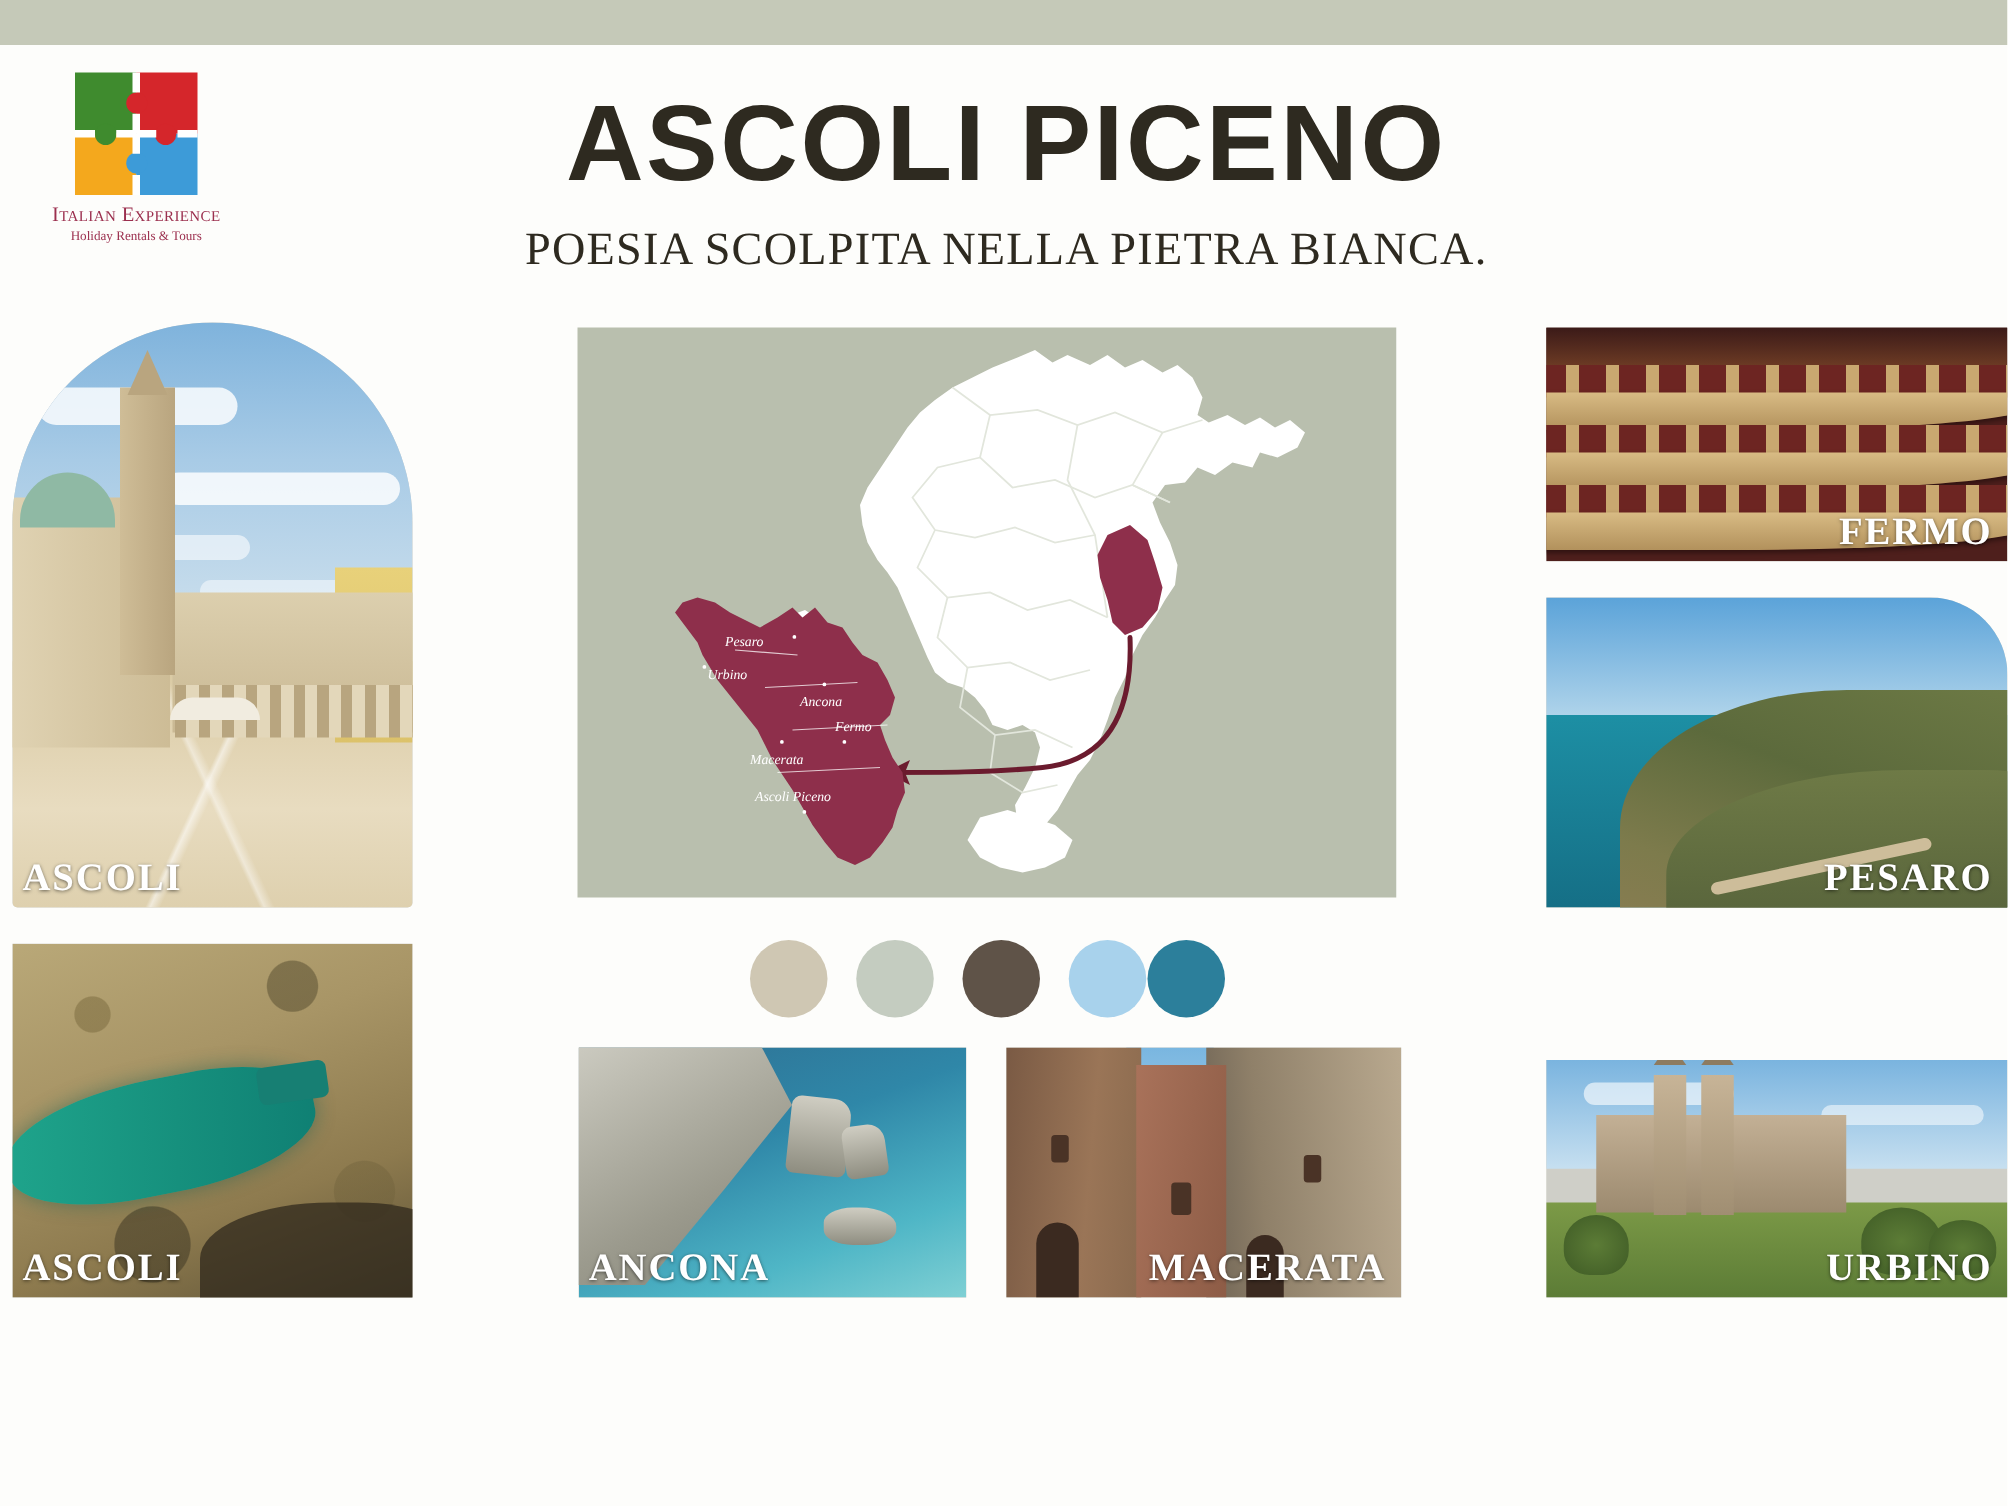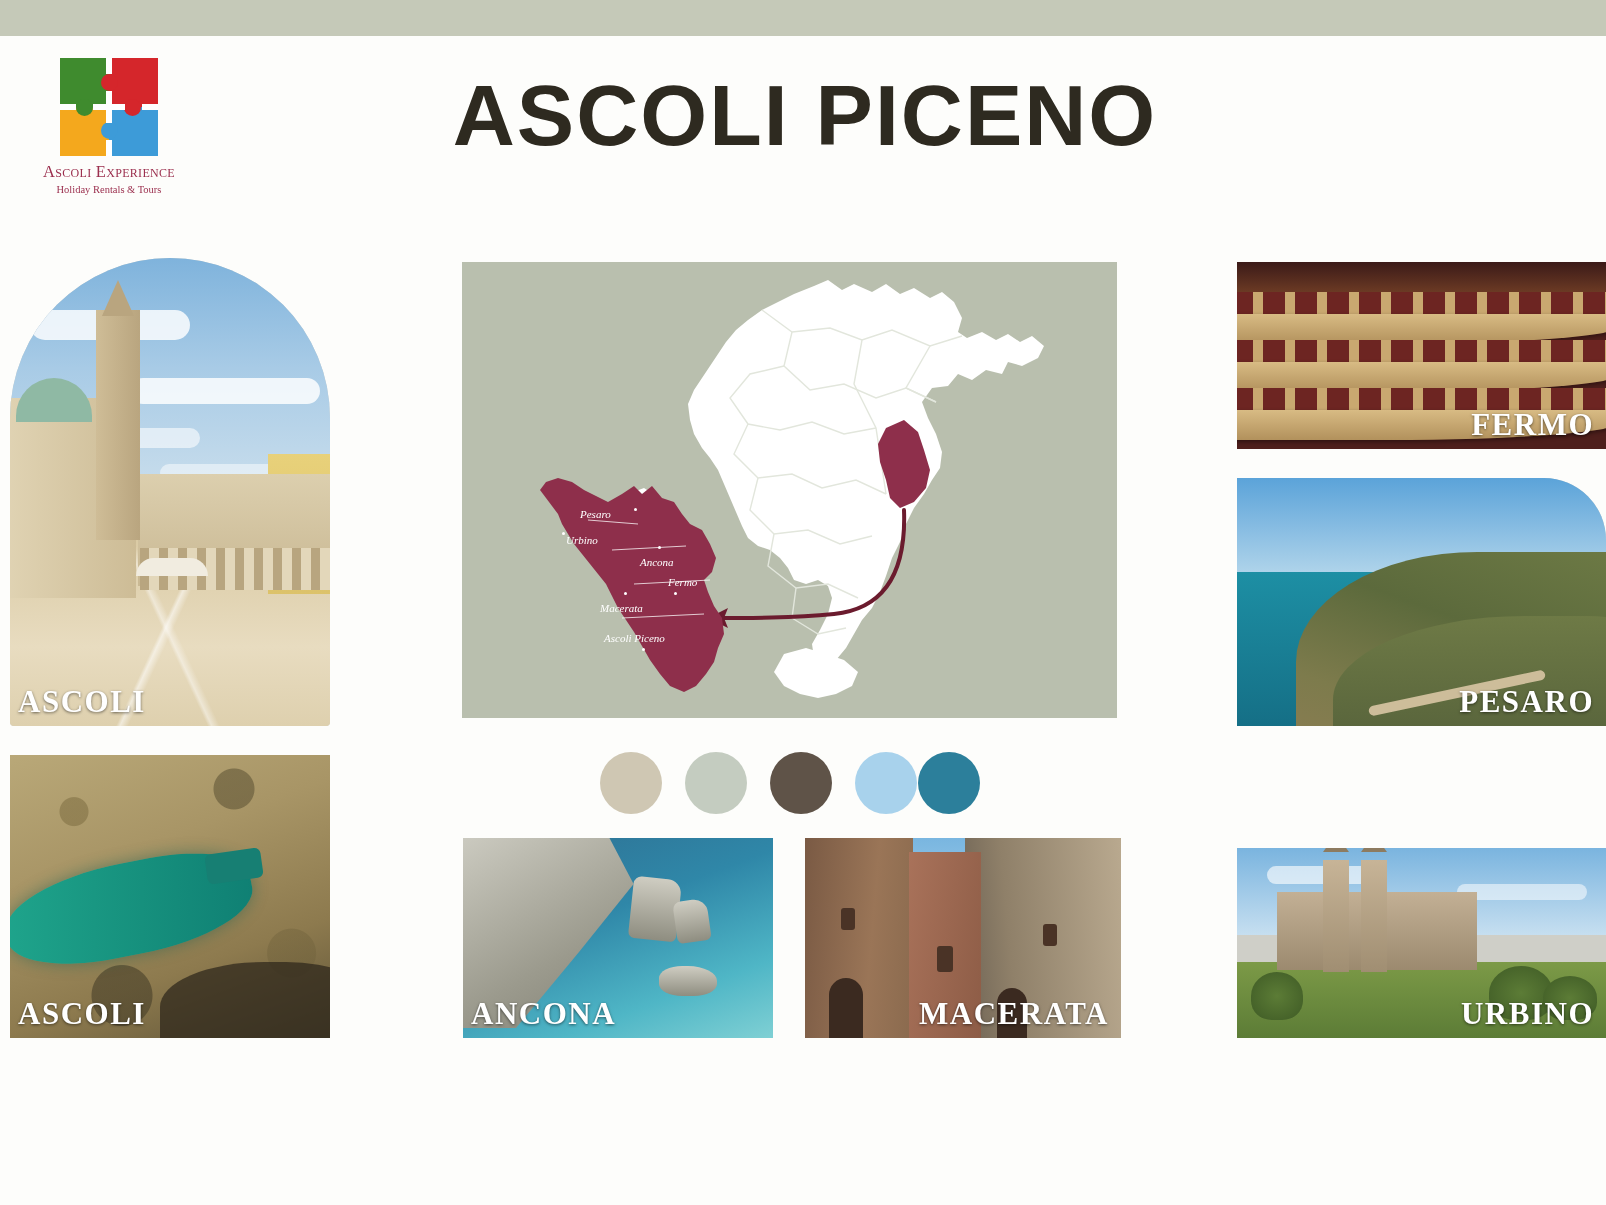--- a/index.html
+++ b/index.html
@@ -362,25 +362,26 @@
       <div class="pz-knob k4"></div>
       <div class="pz-white" style="left:46px;top:0;width:6px;height:16px;"></div>
       <div class="pz-white" style="left:46px;top:33px;width:6px;height:16px;"></div>
       <div class="pz-white" style="left:46px;top:49px;width:6px;height:16px;"></div>
       <div class="pz-white" style="left:46px;top:82px;width:6px;height:16px;"></div>
       <div class="pz-white" style="left:0;top:46px;width:16px;height:6px;"></div>
       <div class="pz-white" style="left:33px;top:46px;width:16px;height:6px;"></div>
       <div class="pz-white" style="left:49px;top:46px;width:16px;height:6px;"></div>
       <div class="pz-white" style="left:82px;top:46px;width:16px;height:6px;"></div>
     </div>
-    <div class="logo-name">Ascoli Experience</div>
+    <div class="logo-name">Italian Experience</div>
     <div class="logo-sub">Holiday Rentals &amp; Tours</div>
   </div>
 
   <div class="title">ASCOLI PICENO</div>
+  <div class="subtitle">POESIA SCOLPITA NELLA PIETRA BIANCA.</div>
 
   <div class="card" id="card-ascoli-piazza">
     <div class="sky"></div>
     <div class="cloud" style="left:20px;top:52px;width:160px;height:30px;"></div>
     <div class="cloud" style="left:120px;top:120px;width:190px;height:26px;"></div>
     <div class="cloud" style="left:40px;top:170px;width:150px;height:20px;opacity:.7;"></div>
     <div class="cloud" style="left:150px;top:206px;width:170px;height:18px;opacity:.6;"></div>
     <div class="pz-pave"></div>
     <div class="pz-yellow"></div>
     <div class="pz-loggia"></div>

